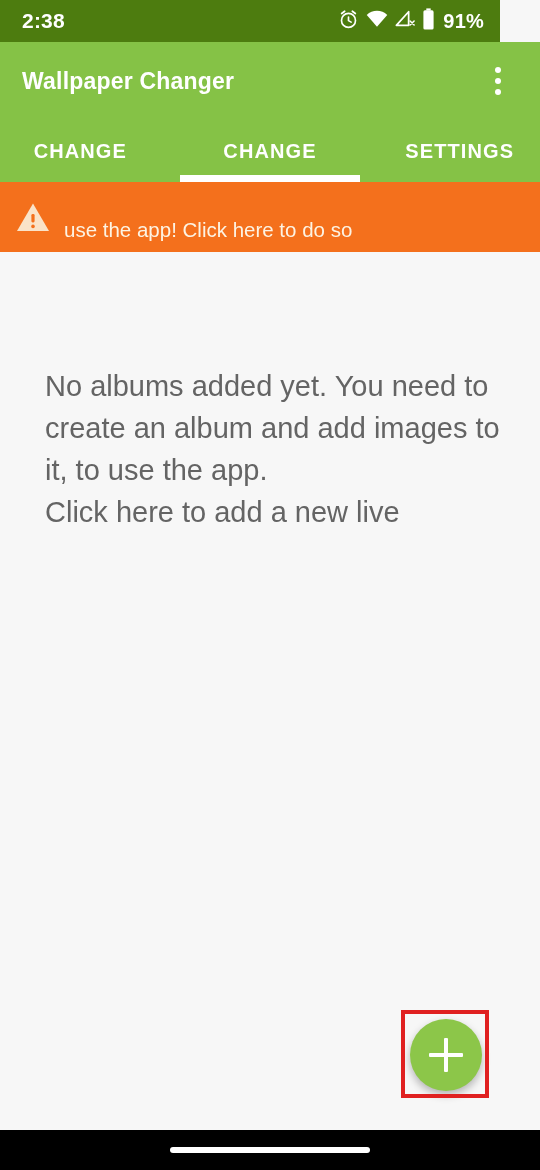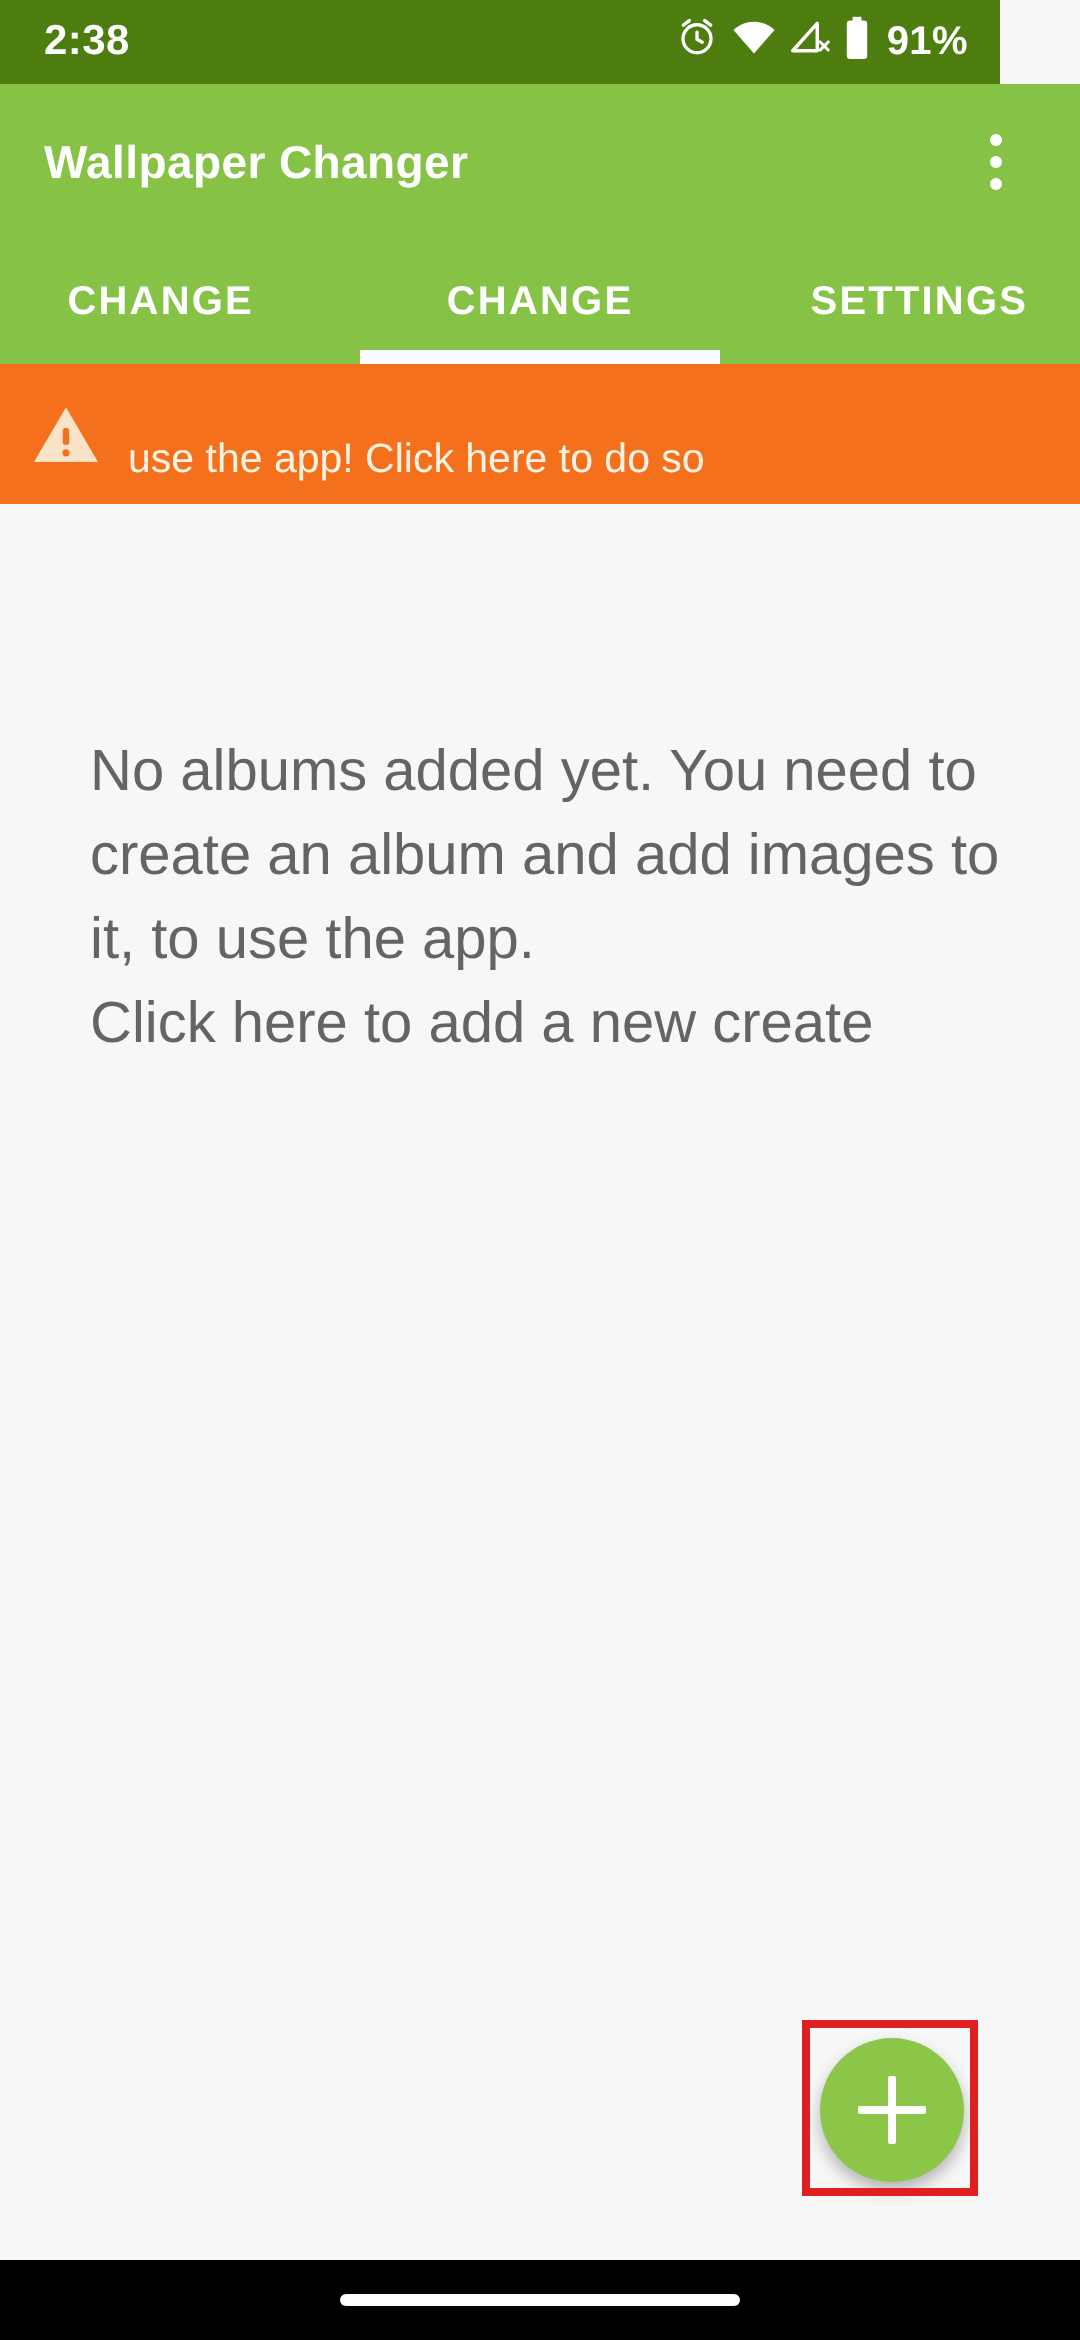--- a/index.html
+++ b/index.html
@@ -246,21 +246,21 @@
       <br>
       <span>use the app! Click here to do so</span>
     </div>
   </div>
 
   <div class="content">
     <div class="empty-state">
       <span>No albums added yet. You need to</span>
       <span>create an album and add images to</span>
       <span>it, to use the app.</span>
-      <span class="line2">Click here to add a new create</span>
+      <span class="line2">Click here to add a new live</span>
     </div>
   </div>
 
   <div class="fab">
     <span class="plus-h"></span>
     <span class="plus-v"></span>
   </div>
   <div class="fab-highlight"></div>
 
   <div class="nav-bar">

